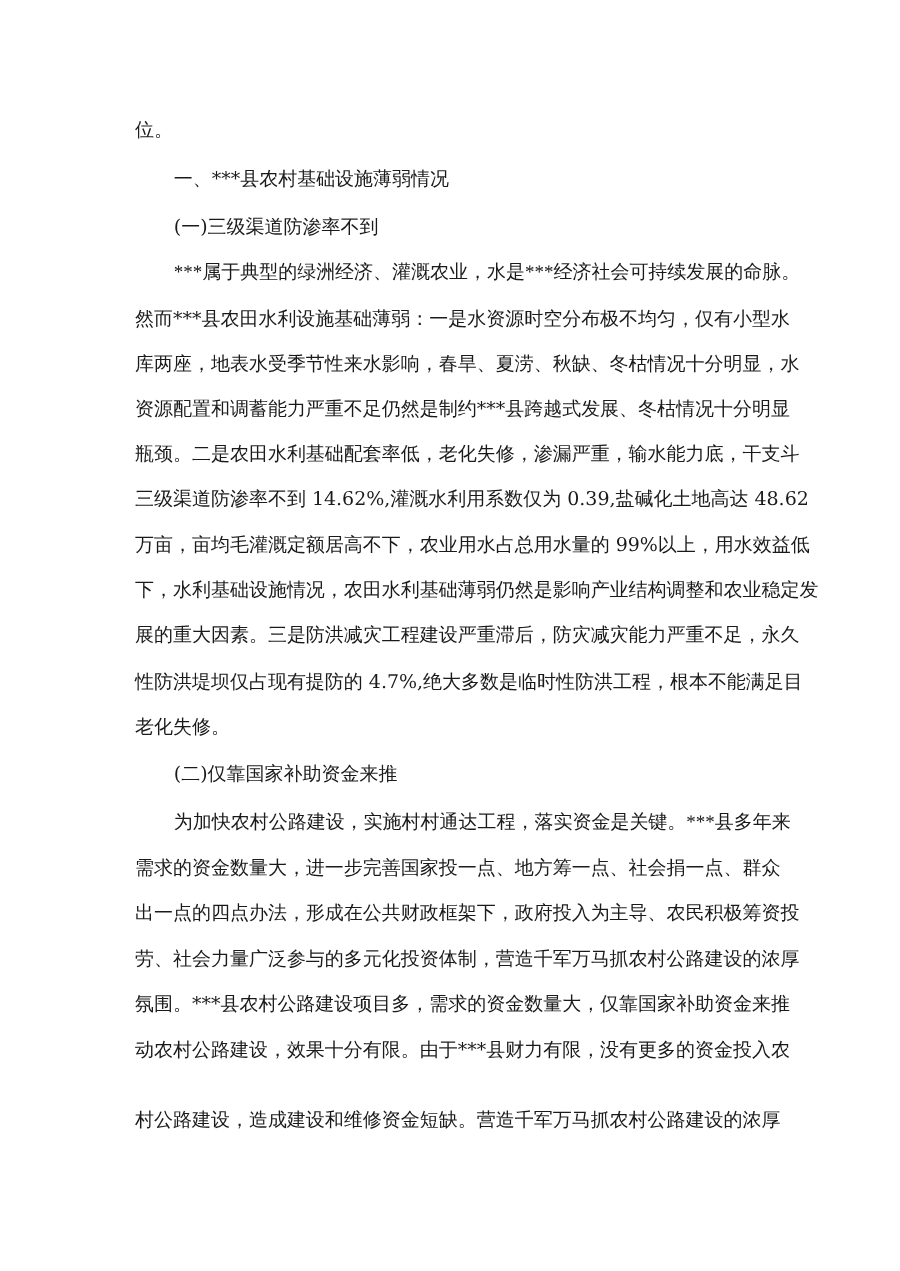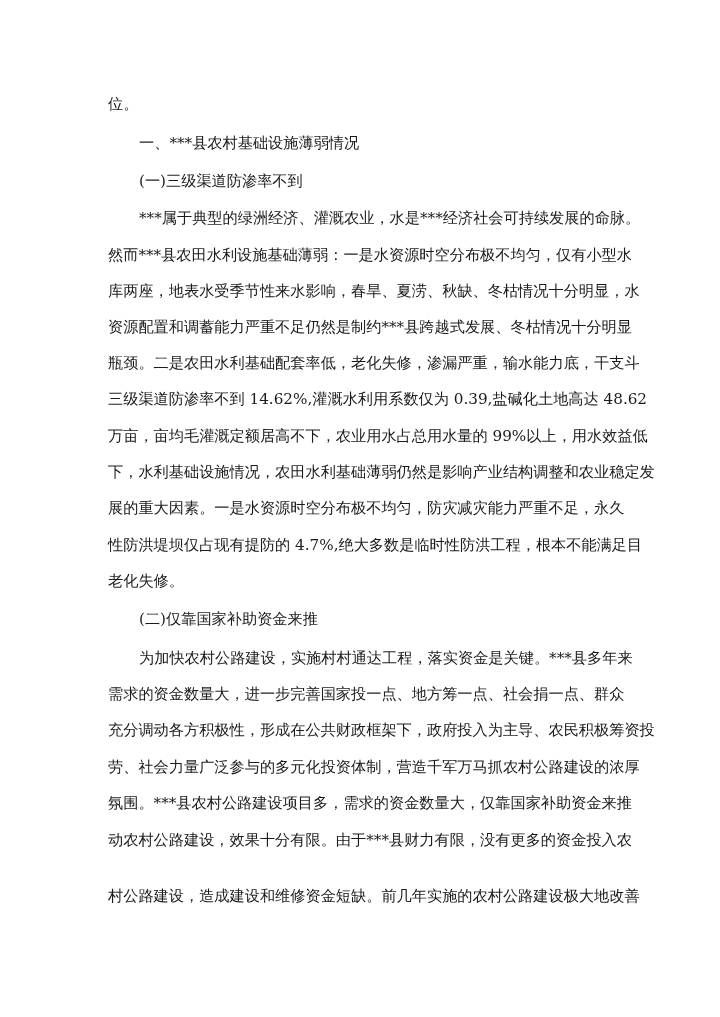--- a/index.html
+++ b/index.html
@@ -8,41 +8,41 @@
       position: absolute; left: 108px; top: 0; width: 506px;
       font-family: "DejaVu Serif", "Liberation Serif", serif;
       font-size: 15.2px; color: #1a1a1a;
     }
     .line {
       position: absolute; left: 0; white-space: nowrap;
       height: 20px; line-height: 20px;
     }
     .justify { width: 506px; text-align: justify; text-align-last: justify; }
     .indent { left: 31px; }
-    .indent.justify { width: 475px; }
+    .indent.justify { width: 475px; font-family: Liberation Serif, serif; }
   </style>
 </head>
 <body>
 
 <div class="page">
   <div class="line" style="top:94px">位。</div>
   <div class="line indent" style="top:133px">一、***县农村基础设施薄弱情况</div>
   <div class="line indent" style="top:171px">(一)三级渠道防渗率不到</div>
   <div class="line indent justify" style="top:208px">***属于典型的绿洲经济、灌溉农业，水是***经济社会可持续发展的命脉。</div>
   <div class="line justify" style="top:245px">然而***县农田水利设施基础薄弱：一是水资源时空分布极不均匀，仅有小型水</div>
   <div class="line justify" style="top:281px">库两座，地表水受季节性来水影响，春旱、夏涝、秋缺、冬枯情况十分明显，水</div>
   <div class="line justify" style="top:317px">资源配置和调蓄能力严重不足仍然是制约***县跨越式发展、冬枯情况十分明显</div>
   <div class="line justify" style="top:353px">瓶颈。二是农田水利基础配套率低，老化失修，渗漏严重，输水能力底，干支斗</div>
   <div class="line justify" style="top:389px">三级渠道防渗率不到 14.62%,灌溉水利用系数仅为 0.39,盐碱化土地高达 48.62</div>
   <div class="line justify" style="top:426px">万亩，亩均毛灌溉定额居高不下，农业用水占总用水量的 99%以上，用水效益低</div>
   <div class="line justify" style="top:462px">下，水利基础设施情况，农田水利基础薄弱仍然是影响产业结构调整和农业稳定发</div>
-  <div class="line justify" style="top:498px">展的重大因素。一是水资源时空分布极不均匀，防灾减灾能力严重不足，永久</div>
+  <div class="line justify" style="top:498px">展的重大因素。三是防洪减灾工程建设严重滞后，防灾减灾能力严重不足，永久</div>
   <div class="line justify" style="top:535px">性防洪堤坝仅占现有提防的 4.7%,绝大多数是临时性防洪工程，根本不能满足目</div>
   <div class="line" style="top:571px">老化失修。</div>
   <div class="line indent" style="top:609px">(二)仅靠国家补助资金来推</div>
   <div class="line indent justify" style="top:648px">为加快农村公路建设，实施村村通达工程，落实资金是关键。***县多年来</div>
   <div class="line justify" style="top:684px">需求的资金数量大，进一步完善国家投一点、地方筹一点、社会捐一点、群众</div>
-  <div class="line justify" style="top:720px">充分调动各方积极性，形成在公共财政框架下，政府投入为主导、农民积极筹资投</div>
+  <div class="line justify" style="top:720px">出一点的四点办法，形成在公共财政框架下，政府投入为主导、农民积极筹资投</div>
   <div class="line justify" style="top:757px">劳、社会力量广泛参与的多元化投资体制，营造千军万马抓农村公路建设的浓厚</div>
   <div class="line justify" style="top:793px">氛围。***县农村公路建设项目多，需求的资金数量大，仅靠国家补助资金来推</div>
   <div class="line justify" style="top:830px">动农村公路建设，效果十分有限。由于***县财力有限，没有更多的资金投入农</div>
-  <div class="line justify" style="top:886px">村公路建设，造成建设和维修资金短缺。前几年实施的农村公路建设极大地改善</div>
+  <div class="line justify" style="top:886px">村公路建设，造成建设和维修资金短缺。营造千军万马抓农村公路建设的浓厚</div>
 </div>
 
 </body></html>

